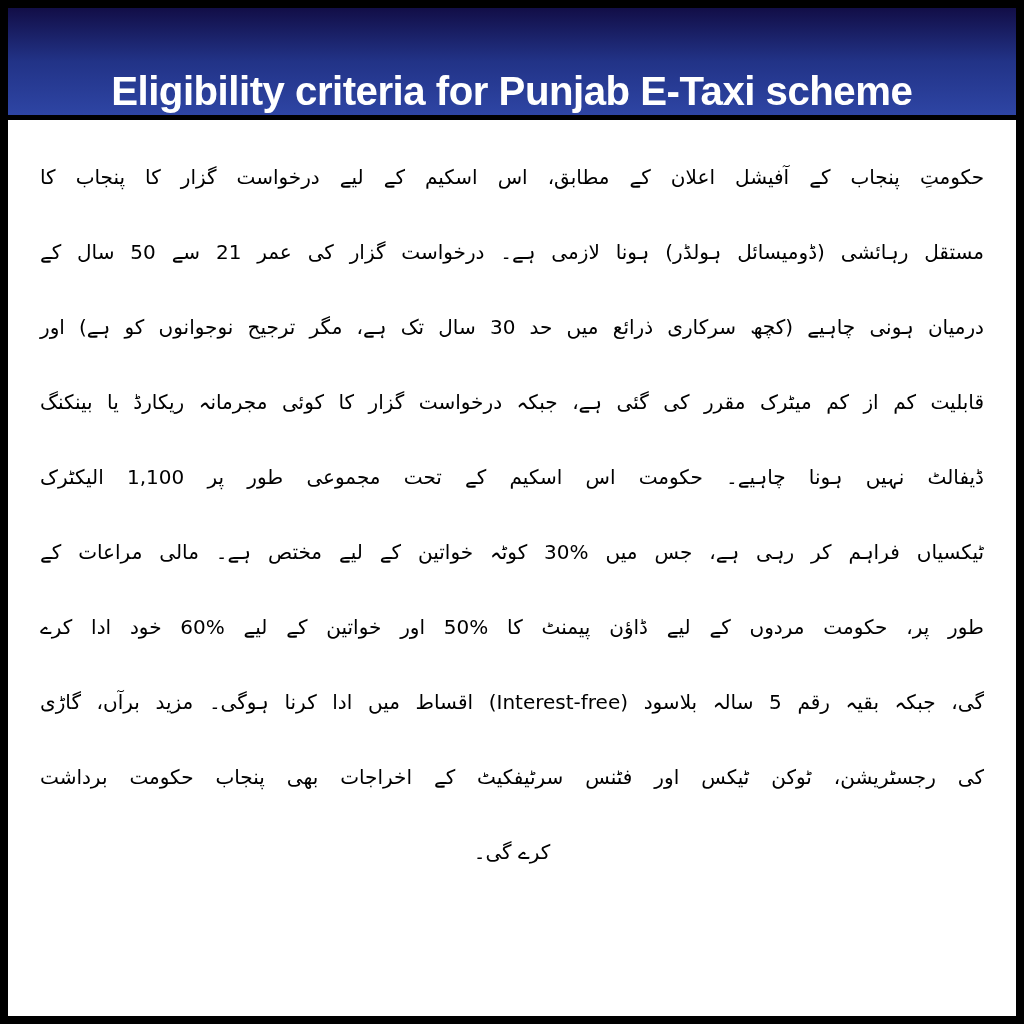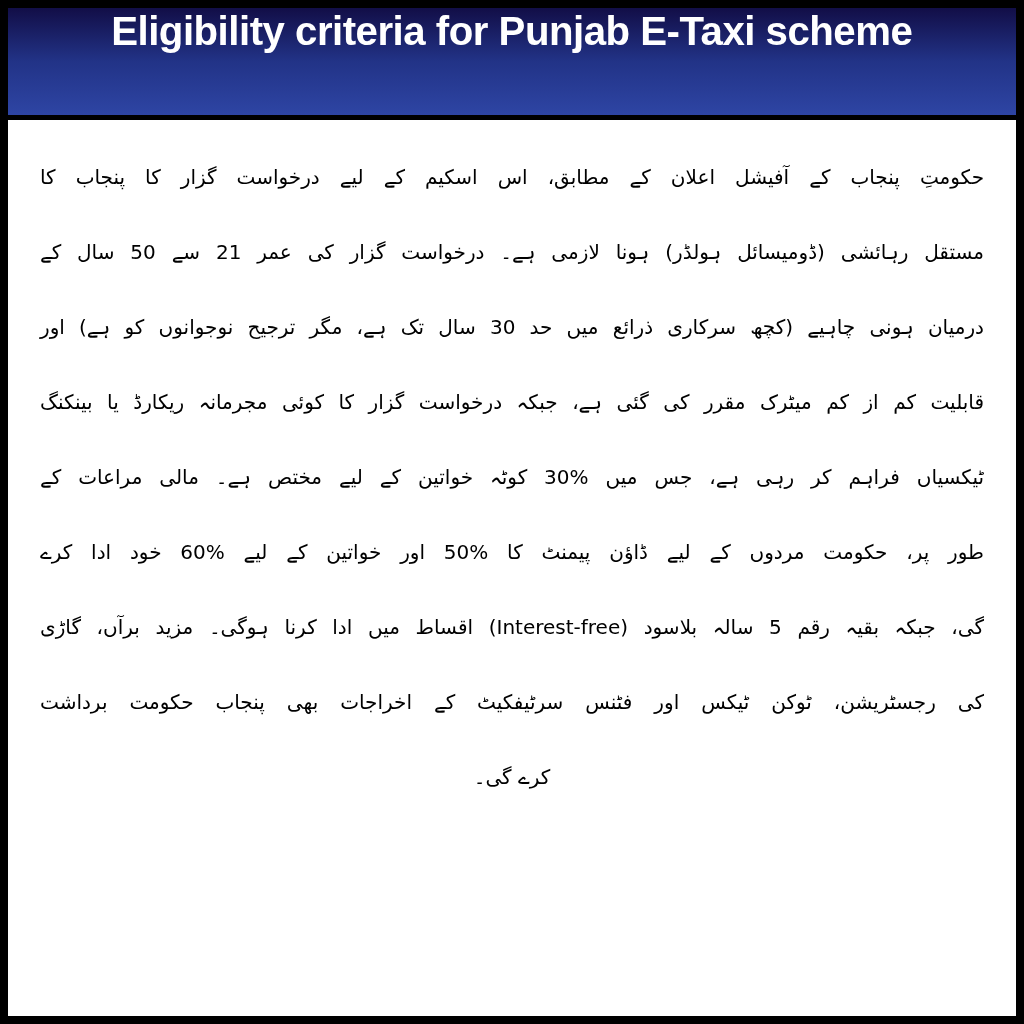--- a/index.html
+++ b/index.html
@@ -15,21 +15,21 @@
     background: #ffffff;
     border: 8px solid #000000;
     overflow: hidden;
     font-family: "DejaVu Sans", sans-serif;
   }
   .header {
     box-sizing: border-box;
     height: 112px;
     border-bottom: 5px solid #000000;
     display: flex;
-    align-items: flex-start;
+    align-items: flex-end;
     justify-content: center;
     
     background: linear-gradient(180deg, #120e47 0%, #223387 50%, #2e45a4 100%);
   }
   .header h1 {
     margin: 0;
     color: #ffffff;
     font-family: "Liberation Sans", sans-serif;
     font-weight: bold;
     font-size: 41px;
@@ -67,20 +67,21 @@
 
   <div class="header" style="background: linear-gradient(rgb(18, 14, 71) 0%, rgb(34, 51, 135) 50%, rgb(46, 69, 164) 100%); border-bottom-color: rgb(0, 0, 0);">
     <h1 style="color: rgb(255, 255, 255);">Eligibility criteria for Punjab E-Taxi scheme</h1>
   </div>
 
   <div class="article" lang="ur" dir="rtl" style="color: rgb(0, 0, 0);">
     <div class="urdu-line">حکومتِ پنجاب کے آفیشل اعلان کے مطابق، اس اسکیم کے لیے درخواست گزار کا پنجاب کا</div>
     <div class="urdu-line">مستقل رہائشی (ڈومیسائل ہولڈر) ہونا لازمی ہے۔ درخواست گزار کی عمر 21 سے 50 سال کے</div>
     <div class="urdu-line">درمیان ہونی چاہیے (کچھ سرکاری ذرائع میں حد 30 سال تک ہے، مگر ترجیح نوجوانوں کو ہے) اور</div>
     <div class="urdu-line">قابلیت کم از کم میٹرک مقرر کی گئی ہے، جبکہ درخواست گزار کا کوئی مجرمانہ ریکارڈ یا بینکنگ</div>
+    <div class="urdu-line">ڈیفالٹ نہیں ہونا چاہیے۔ حکومت اس اسکیم کے تحت مجموعی طور پر 1,100 الیکٹرک</div>
     <div class="urdu-line">ٹیکسیاں فراہم کر رہی ہے، جس میں %30 کوٹہ خواتین کے لیے مختص ہے۔ مالی مراعات کے</div>
     <div class="urdu-line">طور پر، حکومت مردوں کے لیے ڈاؤن پیمنٹ کا %50 اور خواتین کے لیے %60 خود ادا کرے</div>
     <div class="urdu-line">گی، جبکہ بقیہ رقم 5 سالہ بلاسود (Interest-free) اقساط میں ادا کرنا ہوگی۔ مزید برآں، گاڑی</div>
     <div class="urdu-line">کی رجسٹریشن، ٹوکن ٹیکس اور فٹنس سرٹیفکیٹ کے اخراجات بھی پنجاب حکومت برداشت</div>
     <div class="urdu-line closing">کرے گی۔</div>
   </div>
 
 </div>
 
 </body></html>

